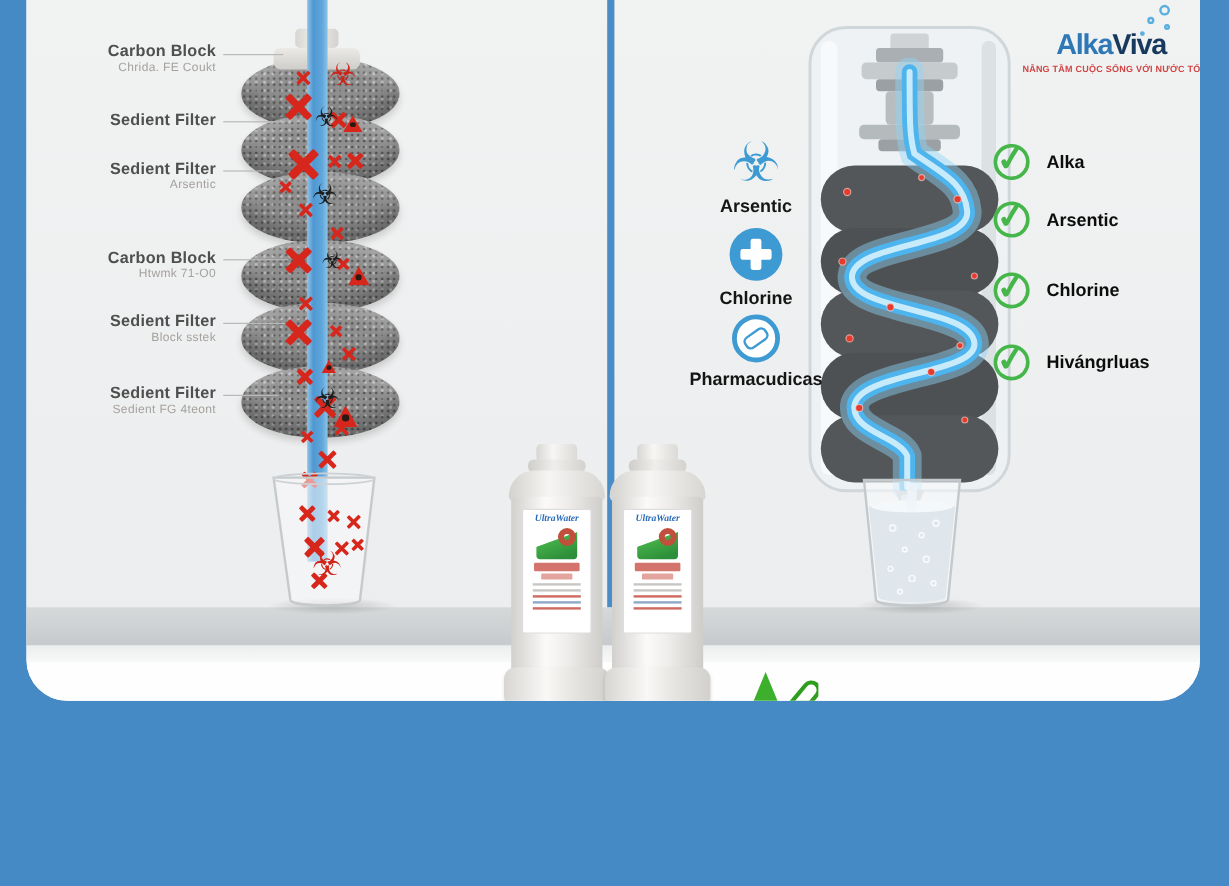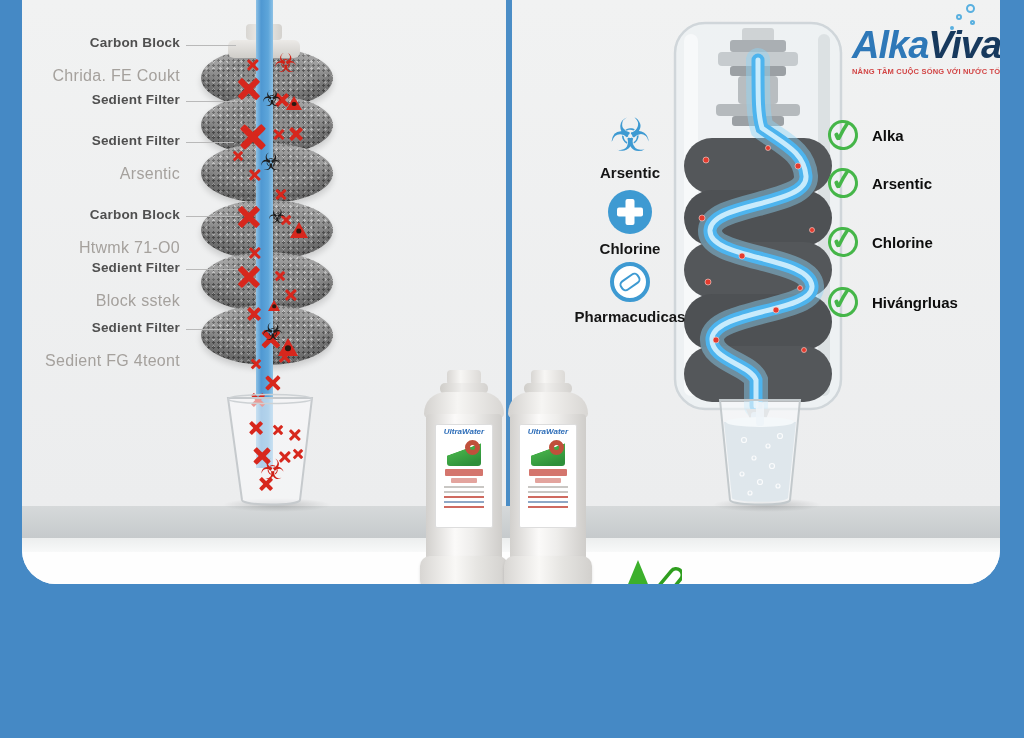--- a/index.html
+++ b/index.html
@@ -21,21 +21,21 @@
   .cap-base{position:absolute;left:206px;top:40px;width:72px;height:18px;border-radius:6px;
           background:linear-gradient(180deg,#eceae7,#cfcdc9);}
   .disc{position:absolute;left:179px;width:132px;height:60px;border-radius:50%;
         background-color:#8f8f8f;
         background-image:radial-gradient(rgba(40,40,40,.55) 1px,transparent 1.4px),
                          radial-gradient(rgba(235,235,235,.5) 1px,transparent 1.4px);
         background-size:5px 5px,7px 7px;background-position:0 0,2px 3px;
         box-shadow:inset 0 -12px 14px rgba(0,0,0,.28), inset 0 8px 10px rgba(255,255,255,.22), 0 4px 6px rgba(0,0,0,.15);}
   .flabel{position:absolute;left:8px;width:150px;text-align:right;}
   .flabel .t{font-size:13.5px;font-weight:700;color:#4f4f4f;letter-spacing:.2px;}
-  .flabel .s{font-size:16px;color:#a5a19d;margin-top:17px;letter-spacing:.3px;text-align:right;}
+  .flabel .s{font-size:10px;color:#a5a19d;margin-top:1px;letter-spacing:.3px;text-align:right;}
   .lead{position:absolute;height:1px;background:#b9b9b9;}
 
   .xm{position:absolute;}
   .xm::before,.xm::after{content:"";position:absolute;left:50%;top:0;width:24%;height:100%;
       background:#d7271d;border-radius:10%;}
   .xm::before{transform:translateX(-50%) rotate(45deg);}
   .xm::after{transform:translateX(-50%) rotate(-45deg);}
   .bio{position:absolute;line-height:1;font-family:"DejaVu Sans",sans-serif;}
   .tri{position:absolute;background:#d7271d;clip-path:polygon(50% 0,100% 100%,0 100%);}
   .tri::after{content:"";position:absolute;left:50%;top:58%;width:30%;height:30%;
@@ -59,38 +59,38 @@
 
   .rm-row{position:absolute;left:806px;display:flex;align-items:center;gap:14px;}
   .chk{width:30px;height:30px;border:3px solid #45b649;border-radius:50%;color:#45b649;
        font-weight:700;font-size:30px;display:flex;align-items:center;justify-content:center;
        transform:rotate(-6deg);overflow:visible;box-sizing:border-box;}
   .chk span{margin-top:-7px;}
   .rm-row .lbl{font-size:15px;font-weight:700;color:#0d0d0d;}
 
   
   .logo{position:absolute;left:830px;top:26px;width:148px;text-align:center;}
-  .logo-text{font-style:italic;font-weight:800;font-size:38px;line-height:1;letter-spacing:-1px;}
+  .logo-text{font-weight:800;font-size:24px;line-height:1;letter-spacing:-1px;}
   .lg1{color:#2e78b8;}.lg2{color:#17395d;}
   .logo-tag{margin-top:3px;font-size:7.5px;font-weight:700;color:#d24545;letter-spacing:.2px;white-space:nowrap;}
   .bub{position:absolute;border:2px solid #59b0e0;border-radius:50%;box-sizing:border-box;}
 
   
   .cart{position:absolute;top:370px;width:80px;height:272px;}
   .c-knob{position:absolute;left:23px;top:0;width:34px;height:15px;border-radius:4px;
       background:linear-gradient(90deg,#d8d6d3,#f7f6f4 40%,#dcdad7);}
   .c-ring{position:absolute;left:16px;top:13px;width:48px;height:11px;border-radius:5px;
       background:linear-gradient(90deg,#cfcdc9,#efeeec 45%,#d4d2cf);}
   .c-shoulder{position:absolute;left:0;top:22px;width:80px;height:26px;border-radius:38px 38px 8px 8px;
       background:linear-gradient(90deg,#d4d2cf,#f6f5f3 42%,#d8d6d3);}
   .c-body{position:absolute;left:2px;top:44px;width:76px;height:146px;border-radius:4px;
       background:linear-gradient(90deg,#d2d0cd,#fbfaf9 38%,#eeedeb 62%,#cfcdca);}
   .c-label{position:absolute;left:11px;top:54px;width:58px;height:104px;background:#fff;border:1px solid #ddd;
       border-radius:2px;padding:3px;box-sizing:border-box;text-align:center;}
-  .c-brand{font-size:8px;font-weight:700;font-style:italic;color:#2b6cb8;line-height:1.1;}
+  .c-brand{font-size:8px;font-weight:700;font-style:italic;color:#2b6cb8;line-height:1.1;font-family:Liberation Serif, serif;}
   .c-art{width:34px;height:26px;margin:3px auto 2px;position:relative;border-radius:3px;
       background:linear-gradient(160deg,transparent 40%,#43ad47 42%,#2e8f3a 85%);}
   .c-art::after{content:"";position:absolute;right:1px;top:0;width:15px;height:15px;
       border:5px solid #c0503b;border-radius:50%;box-sizing:border-box;}
   .c-rtext{height:7px;margin:3px 6px 2px;background:#d4756d;border-radius:1px;}
   .c-rtext2{height:5px;margin:0 12px 3px;background:#e3a49e;border-radius:1px;}
   .c-line{height:2px;margin:3px 5px;background:#c9c7c4;}
   .c-line.red{background:#cf6a60;}
   .c-line.blue{background:#8fa8c6;}
   .c-bulge{position:absolute;left:-4px;top:186px;width:88px;height:34px;border-radius:10px;

